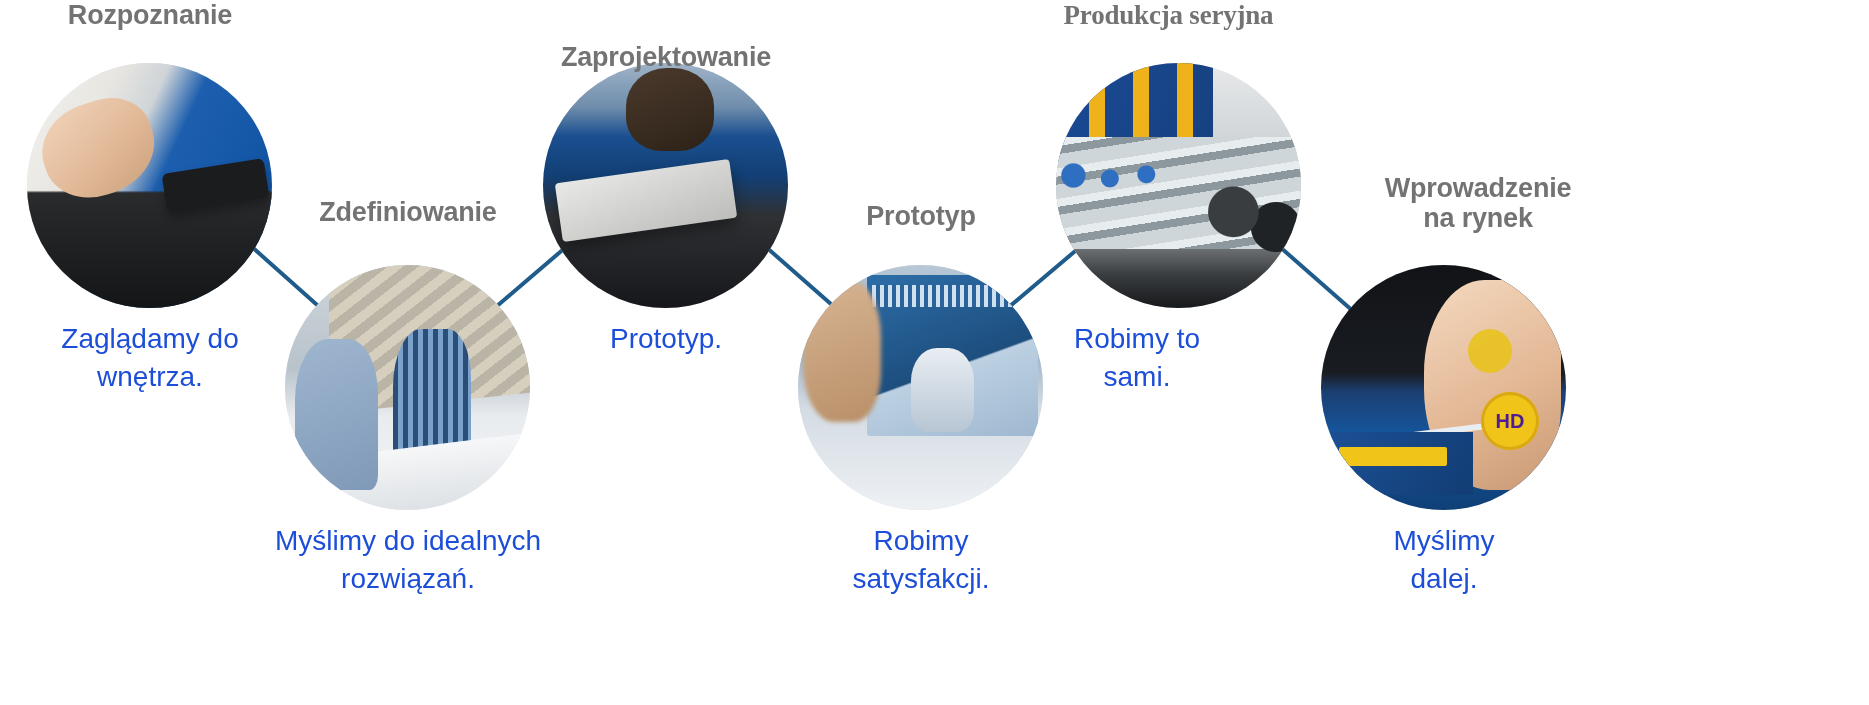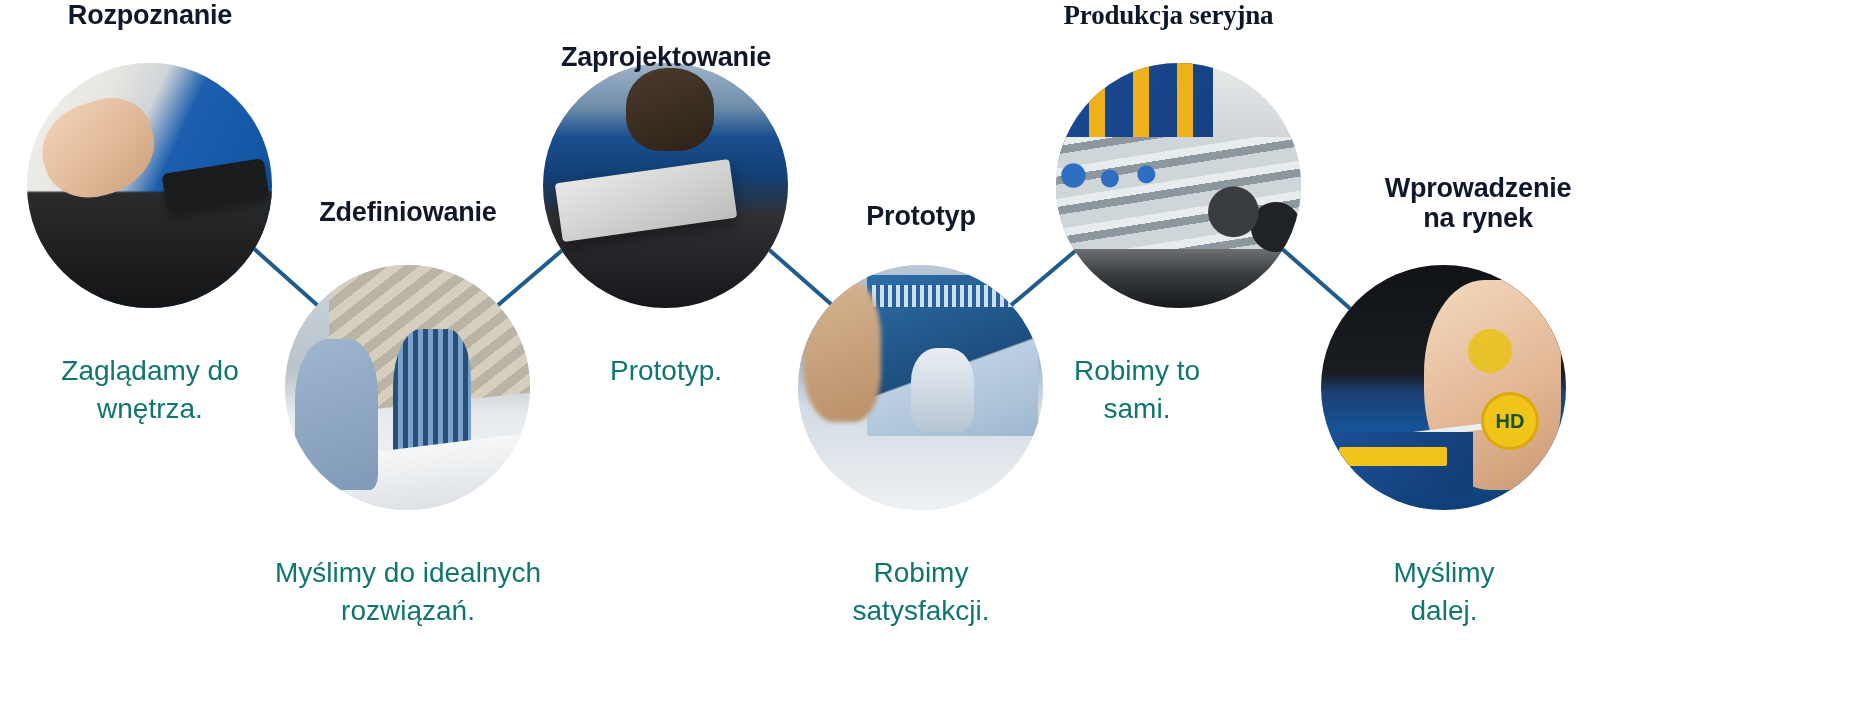--- a/index.html
+++ b/index.html
@@ -16,37 +16,36 @@
   .node { position: absolute; }
   .circle {
     position: absolute;
     border-radius: 50%;
     overflow: hidden;
     background: #dfe4e8;
   }
 
   .title {
     position: absolute;
-    color: #0f172a;
+    color: #737373;
     font-weight: bold;
     font-size: 27px;
     line-height: 30px;
     letter-spacing: -0.2px;
     text-align: center;
     white-space: pre-line;
   }
   .caption {
     position: absolute;
-    color: #0f766e;
+    color: #1d4ed8;
     font-size: 28px;
     line-height: 38px;
     text-align: center;
     white-space: pre-line;
     font-weight: 400;
-    margin-top: 32px;
   }
 
   
   .ph { position:absolute; inset:0; }
 
   
   .p1 { background:
       linear-gradient(to bottom, rgba(0,0,0,0) 52%, #2a2b2d 53%, #141516 100%),
       linear-gradient(115deg,#f4f2ee 0%,#e8e6e1 26%,#cfd4d8 40%,#1d5fae 52%,#1558a8 72%,#0e4d98 100%);
   }
@@ -117,21 +116,21 @@
   .p6 { background: linear-gradient(to bottom,#111317 0%,#191c21 44%,#1c3f73 52%,#14579e 70%,#0f3f76 100%); }
   .p6:before{ content:""; position:absolute; right:2%; top:6%; width:56%; height:86%;
       background:linear-gradient(150deg,#f4d9bf,#e2b693 58%,#c89873); border-radius:44% 36% 40% 48%; }
   .p6 .lbl { position:absolute; left:4%; bottom:6%; width:58%; height:26%;
       background:linear-gradient(120deg,#1b4f94,#123d74); }
   .p6 .lbl:before{ content:""; position:absolute; left:6%; top:24%; width:76%; height:30%;
       background:#f0c419; border-radius:2px; }
   .p6 .hd { position:absolute; right:11%; top:52%; width:58px; height:58px; border-radius:50%;
       background:#f0c419; box-shadow: inset 0 0 0 3px #d9a814; }
   .p6 .hd span { position:absolute; inset:0; display:flex; align-items:center; justify-content:center;
-      font: bold 20px "Liberation Sans", sans-serif; color:#14532d; }
+      font: bold 20px "Liberation Sans", sans-serif; color:#4c1d95; }
   .p6 .hd2 { position:absolute; right:22%; top:26%; width:44px; height:44px; border-radius:50%;
       background:#e8c21d; opacity:.9; }
   .p6 .strip { position:absolute; left:0; bottom:30%; width:82%; height:6px; background:#e9eef3; transform:rotate(-7deg);}
 </style>
 </head>
 <body>
 
 <div id="stage">
 
   <svg class="connectors" viewBox="0 0 1869 705" xmlns="http://www.w3.org/2000/svg">

